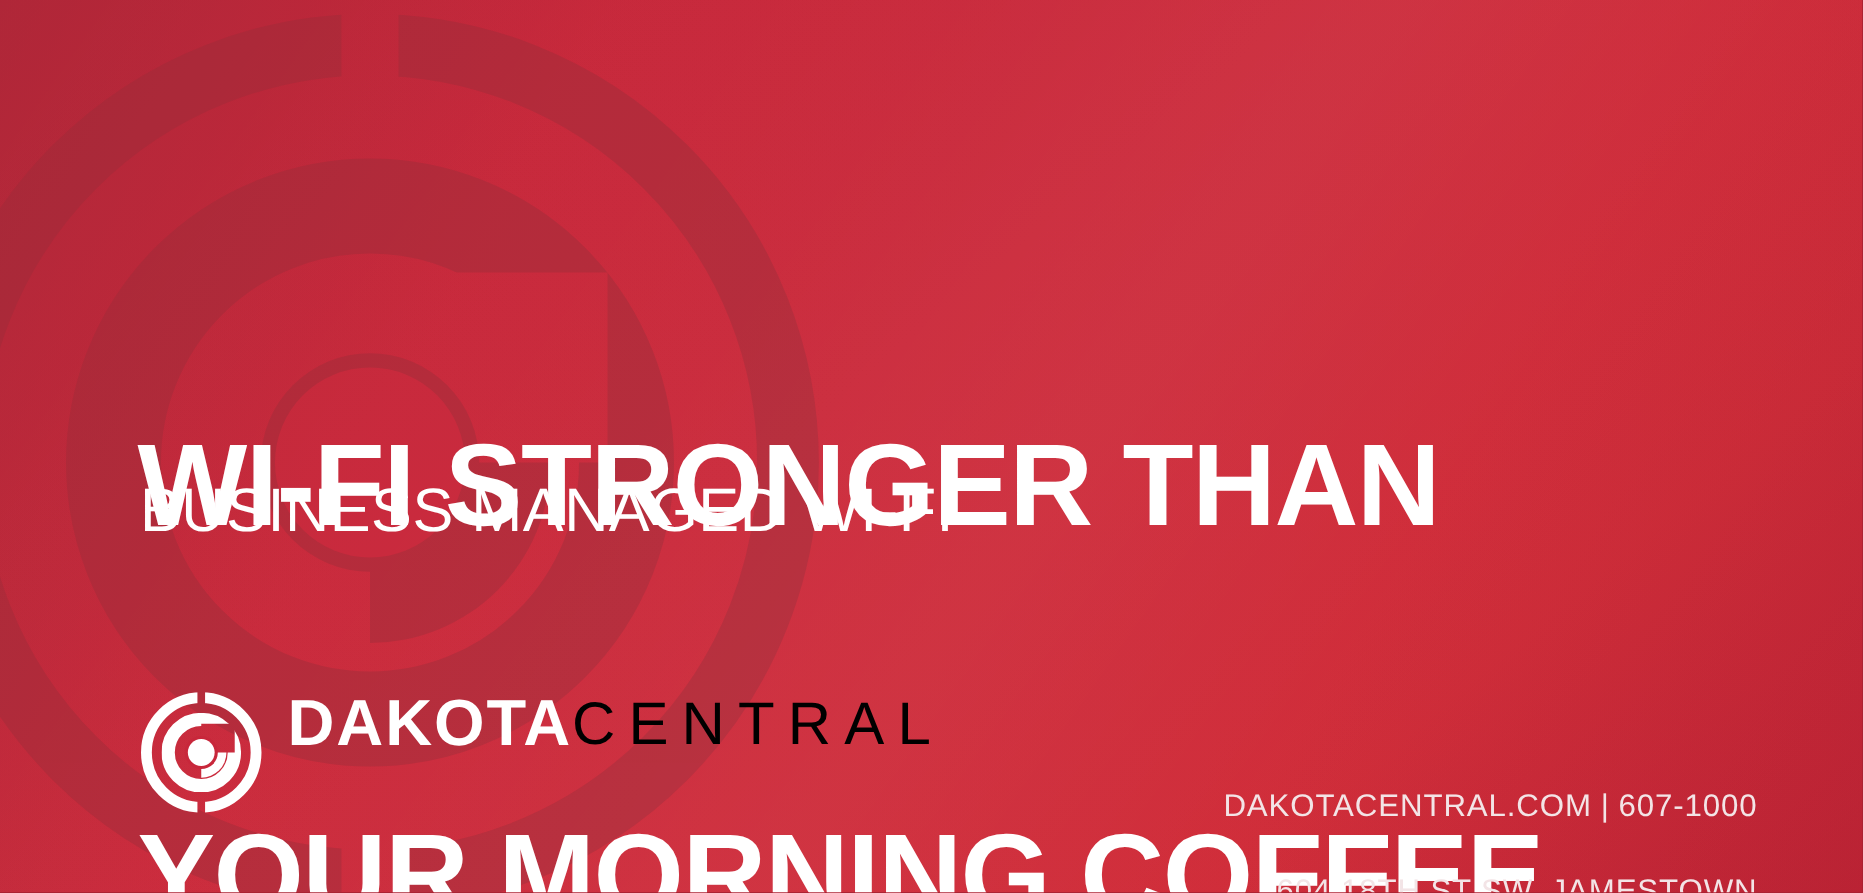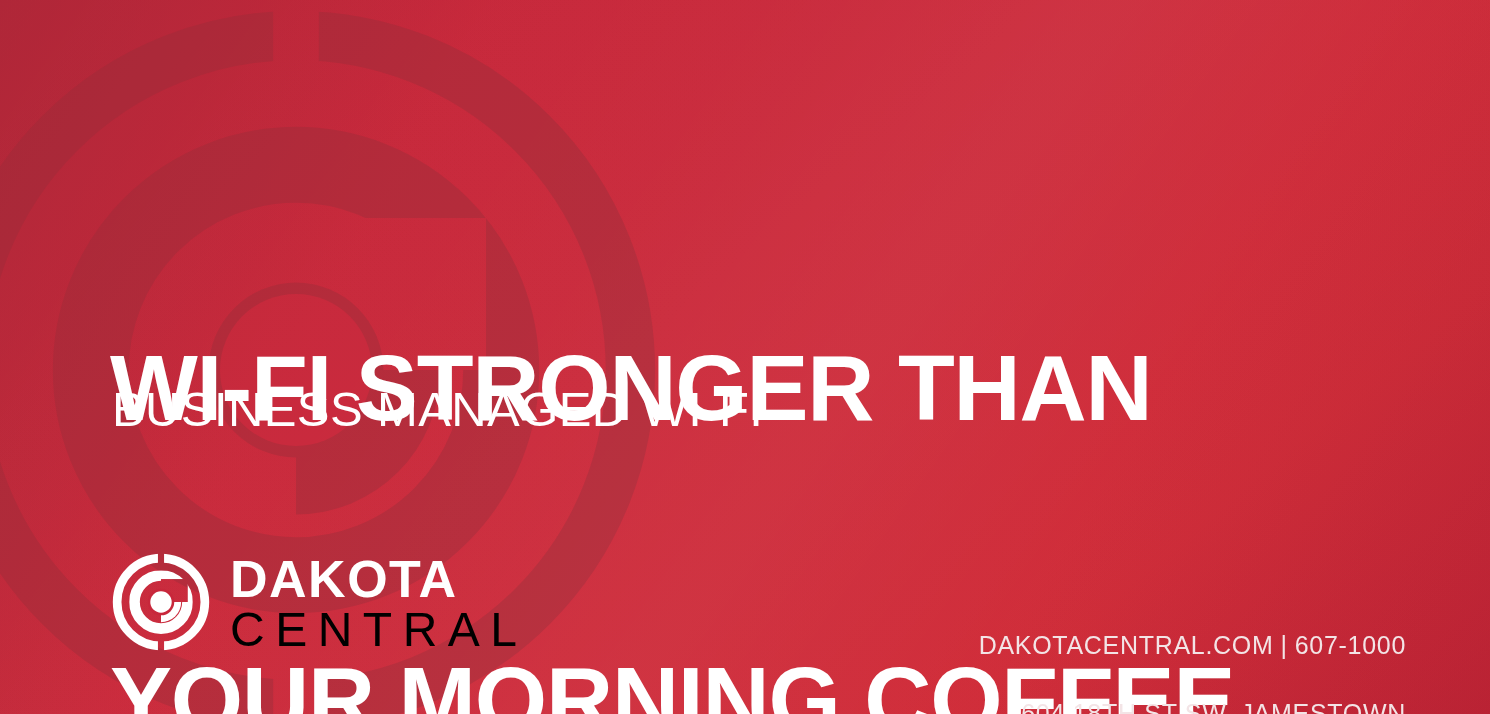--- a/index.html
+++ b/index.html
@@ -95,21 +95,21 @@
   .logo-mark {
     width: 102px;
     height: 102px;
     flex: 0 0 102px;
   }
   .logo-mark svg { display:block; width:100%; height:100%; }
   .logo-words {
     margin-left: 18px;
     padding-top: 3px;
     display: flex;
-    flex-direction: column;
+    flex-direction: row;
   }
   .logo-dakota {
     color: #ffffff;
     font-size: 52px;
     font-weight: 700;
     letter-spacing: 1.5px;
     line-height: 50px;
     white-space: pre;
   }
   .logo-central {

